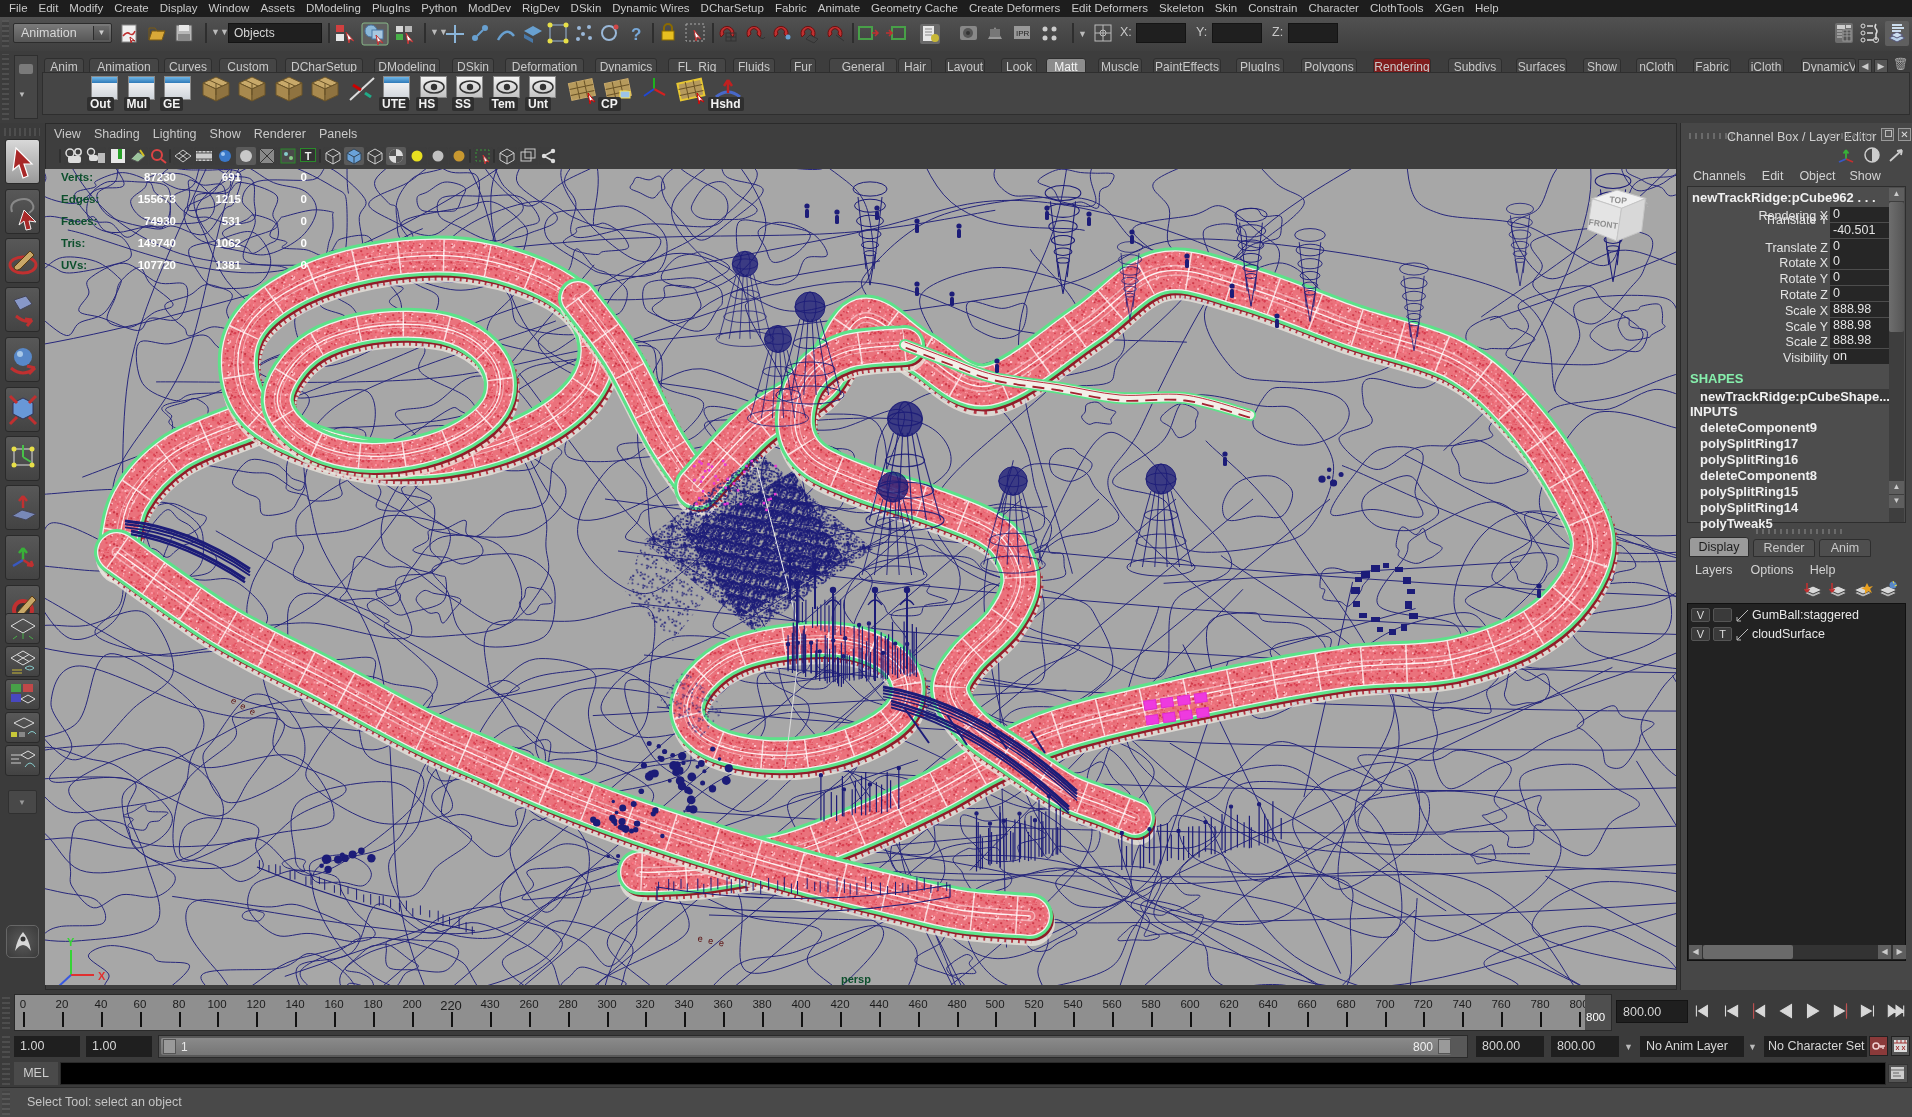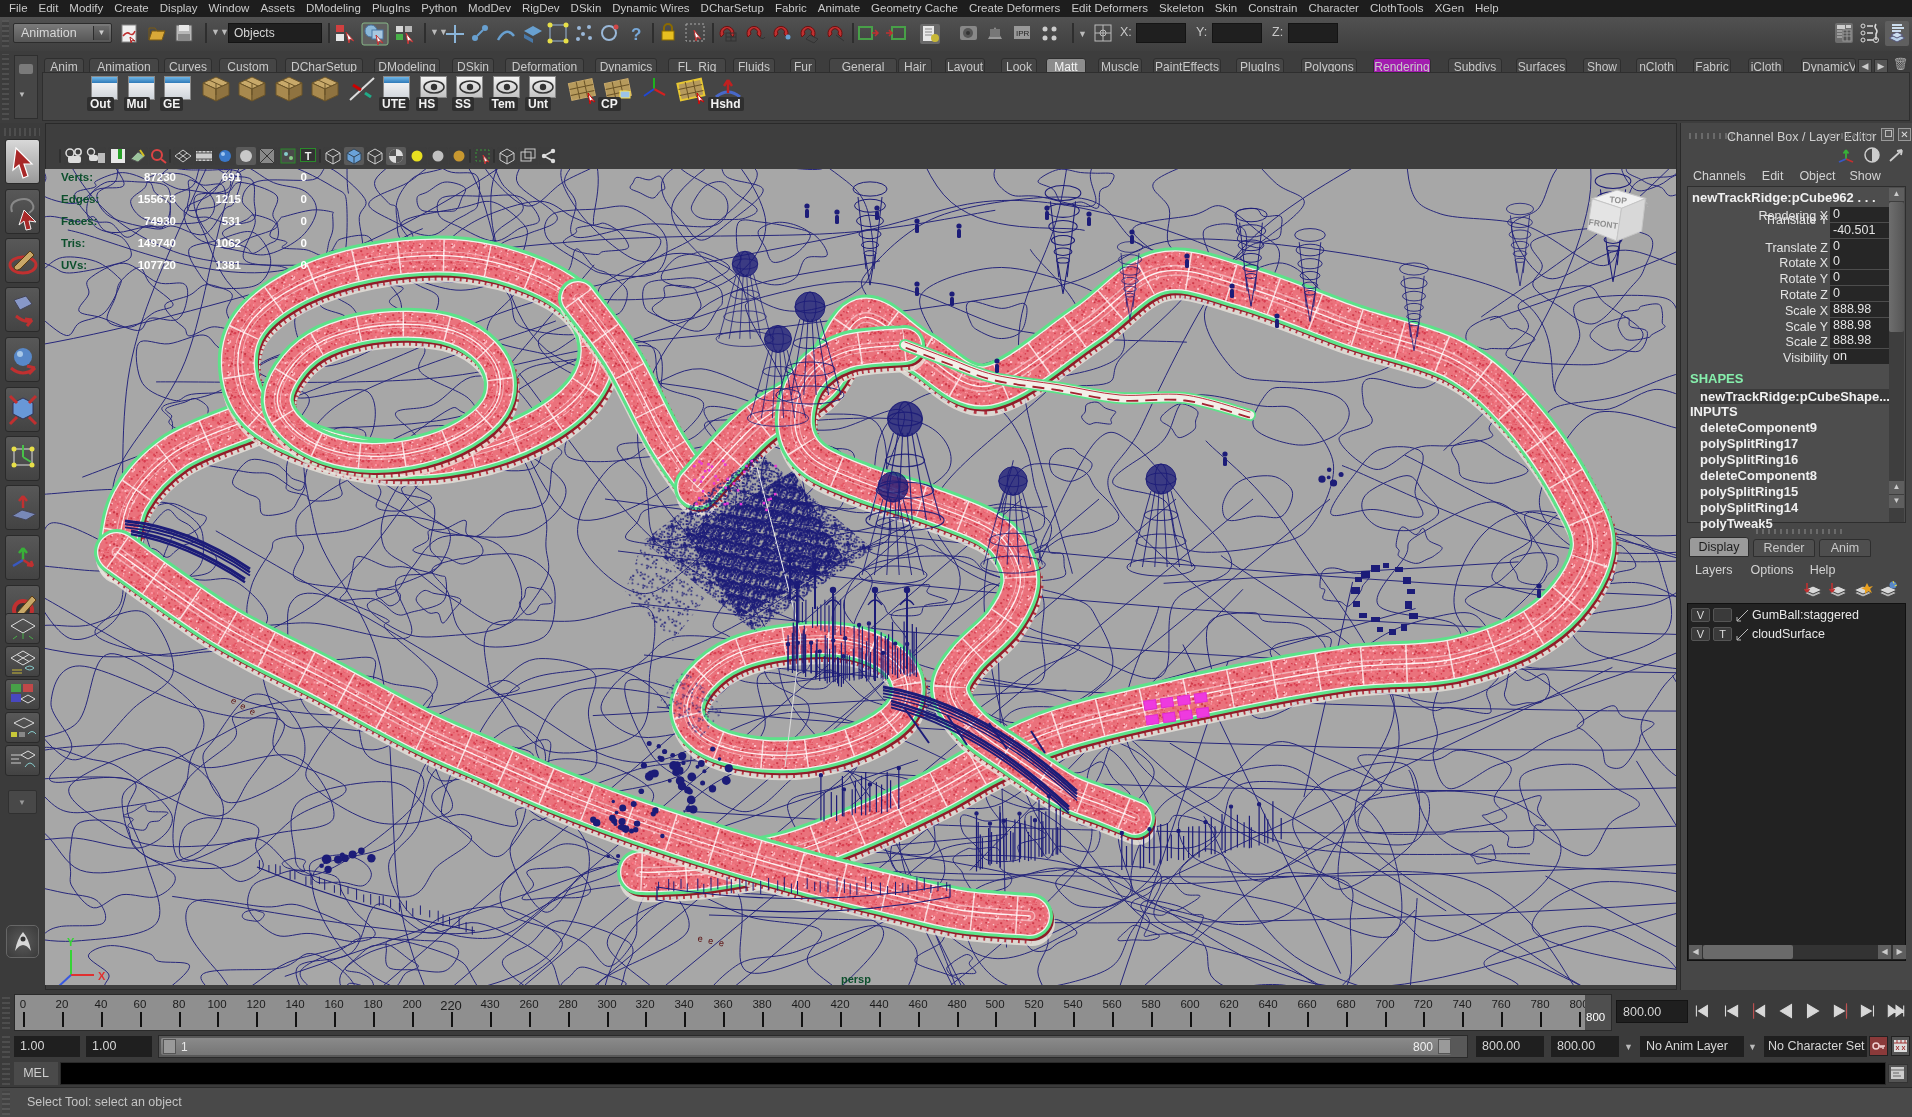--- a/index.html
+++ b/index.html
@@ -225,33 +225,33 @@
       <div style="position:absolute;left:790px;top:7px;width:26px;height:16px;background:#454545;border:1px solid #2e2e2e;border-radius:3px 3px 0 0;color:#c9c9c9;text-align:center;font-size:12px;line-height:16px;overflow:hidden">Fur</div>
       <div style="position:absolute;left:829px;top:7px;width:68px;height:16px;background:#454545;border:1px solid #2e2e2e;border-radius:3px 3px 0 0;color:#c9c9c9;text-align:center;font-size:12px;line-height:16px;overflow:hidden">General</div>
       <div style="position:absolute;left:898px;top:7px;width:34px;height:16px;background:#454545;border:1px solid #2e2e2e;border-radius:3px 3px 0 0;color:#c9c9c9;text-align:center;font-size:12px;line-height:16px;overflow:hidden">Hair</div>
       <div style="position:absolute;left:945px;top:7px;width:40px;height:16px;background:#454545;border:1px solid #2e2e2e;border-radius:3px 3px 0 0;color:#c9c9c9;text-align:center;font-size:12px;line-height:16px;overflow:hidden">Layout</div>
       <div style="position:absolute;left:1001px;top:7px;width:36px;height:16px;background:#454545;border:1px solid #2e2e2e;border-radius:3px 3px 0 0;color:#c9c9c9;text-align:center;font-size:12px;line-height:16px;overflow:hidden">Look</div>
       <div style="position:absolute;left:1046px;top:7px;width:40px;height:16px;background:#8c8c8c;border:1px solid #2e2e2e;border-radius:3px 3px 0 0;color:#f5f5f5;text-align:center;font-size:12px;line-height:16px;overflow:hidden">Matt</div>
       <div style="position:absolute;left:1098px;top:7px;width:44px;height:16px;background:#454545;border:1px solid #2e2e2e;border-radius:3px 3px 0 0;color:#c9c9c9;text-align:center;font-size:12px;line-height:16px;overflow:hidden">Muscle</div>
       <div style="position:absolute;left:1153px;top:7px;width:68px;height:16px;background:#454545;border:1px solid #2e2e2e;border-radius:3px 3px 0 0;color:#c9c9c9;text-align:center;font-size:12px;line-height:16px;overflow:hidden">PaintEffects</div>
       <div style="position:absolute;left:1236px;top:7px;width:48px;height:16px;background:#454545;border:1px solid #2e2e2e;border-radius:3px 3px 0 0;color:#c9c9c9;text-align:center;font-size:12px;line-height:16px;overflow:hidden">PlugIns</div>
       <div style="position:absolute;left:1301px;top:7px;width:56px;height:16px;background:#454545;border:1px solid #2e2e2e;border-radius:3px 3px 0 0;color:#c9c9c9;text-align:center;font-size:12px;line-height:16px;overflow:hidden">Polygons</div>
-      <div style="position:absolute;left:1373px;top:7px;width:58px;height:16px;background:#a21caf;border:1px solid #2e2e2e;border-radius:3px 3px 0 0;color:#c9c9c9;text-align:center;font-size:12px;line-height:16px;overflow:hidden">Rendering</div>
+      <div style="position:absolute;left:1373px;top:7px;width:58px;height:16px;background:#7f1d1d;border:1px solid #2e2e2e;border-radius:3px 3px 0 0;color:#c9c9c9;text-align:center;font-size:12px;line-height:16px;overflow:hidden">Rendering</div>
       <div style="position:absolute;left:1448px;top:7px;width:54px;height:16px;background:#454545;border:1px solid #2e2e2e;border-radius:3px 3px 0 0;color:#c9c9c9;text-align:center;font-size:12px;line-height:16px;overflow:hidden">Subdivs</div>
       <div style="position:absolute;left:1516px;top:7px;width:51px;height:16px;background:#454545;border:1px solid #2e2e2e;border-radius:3px 3px 0 0;color:#c9c9c9;text-align:center;font-size:12px;line-height:16px;overflow:hidden">Surfaces</div>
       <div style="position:absolute;left:1583px;top:7px;width:38px;height:16px;background:#454545;border:1px solid #2e2e2e;border-radius:3px 3px 0 0;color:#c9c9c9;text-align:center;font-size:12px;line-height:16px;overflow:hidden">Show</div>
       <div style="position:absolute;left:1636px;top:7px;width:41px;height:16px;background:#454545;border:1px solid #2e2e2e;border-radius:3px 3px 0 0;color:#c9c9c9;text-align:center;font-size:12px;line-height:16px;overflow:hidden">nCloth</div>
       <div style="position:absolute;left:1693px;top:7px;width:38px;height:16px;background:#454545;border:1px solid #2e2e2e;border-radius:3px 3px 0 0;color:#c9c9c9;text-align:center;font-size:12px;line-height:16px;overflow:hidden">Fabric</div>
       <div style="position:absolute;left:1748px;top:7px;width:36px;height:16px;background:#454545;border:1px solid #2e2e2e;border-radius:3px 3px 0 0;color:#c9c9c9;text-align:center;font-size:12px;line-height:16px;overflow:hidden">iCloth</div>
       <div style="position:absolute;left:1801px;top:7px;width:55px;height:16px;background:#454545;border:1px solid #2e2e2e;border-radius:3px 3px 0 0;color:#c9c9c9;text-align:center;font-size:12px;line-height:16px;overflow:hidden">DynamicV</div>
       <div style="position:absolute;left:1858px;top:8px;width:14px;height:14px;background:#555;border:1px solid #2e2e2e;color:#ccc;font-size:9px;text-align:center;line-height:13px">◀</div>
       <div style="position:absolute;left:1874px;top:8px;width:14px;height:14px;background:#555;border:1px solid #2e2e2e;color:#ccc;font-size:9px;text-align:center;line-height:13px">▶</div>
       <div style="position:absolute;left:1893px;top:6px;width:15px;height:16px;color:#aaa;font-size:12px">🗑</div>
     </div>
-  <div class="abs" style="left:42px;top:21px;width:1868px;height:49px;background:#454545;border:1px solid #2e2e2e">
+  <div class="abs" style="left:42px;top:21px;width:1868px;height:43px;background:#454545;border:1px solid #2e2e2e">
       <div style="position:absolute;left:48px;top:3px;width:27px;height:24px;background:linear-gradient(#fdfdfd,#cfd4da);border:1px solid #888">
         <div style="height:6px;background:linear-gradient(#6fb7e8,#2f7ab8)"></div>
       </div>
       <div style="position:absolute;left:44px;top:24px;background:#2f2f2f;color:#f2f2f2;font-size:12px;font-weight:bold;padding:0 3px;border-radius:2px">Out</div>
       <div style="position:absolute;left:84.5px;top:3px;width:27px;height:24px;background:linear-gradient(#fdfdfd,#cfd4da);border:1px solid #888">
         <div style="height:6px;background:linear-gradient(#6fb7e8,#2f7ab8)"></div>
       </div>
       <div style="position:absolute;left:80.5px;top:24px;background:#2f2f2f;color:#f2f2f2;font-size:12px;font-weight:bold;padding:0 3px;border-radius:2px">Mul</div>
       <div style="position:absolute;left:121.0px;top:3px;width:27px;height:24px;background:linear-gradient(#fdfdfd,#cfd4da);border:1px solid #888">
         <div style="height:6px;background:linear-gradient(#6fb7e8,#2f7ab8)"></div>
@@ -457,20 +457,23 @@
     <div style="position:absolute;left:8px;top:667px;width:29px;height:24px;background:#484848;border:1px solid #303030;border-radius:2px">
       <div style="position:absolute;left:9px;top:7px;color:#999;font-size:8px">▼</div>
     </div>
     <div style="position:absolute;left:6px;top:802px;width:33px;height:33px;background:radial-gradient(#5a5a5a,#3a3a3a);border:1px solid #666;border-radius:5px"><svg width="31" height="31">
         <path d="M8,25 q2,-12 8,-19 q6,7 8,19 q-4,-6 -8,-6 q-4,0 -8,6" fill="#d8d8d8"></path>
         <circle cx="16" cy="13" r="2.5" fill="#333"></circle>
       </svg></div>
   </div>
 
 <div class="abs" style="left:45px;top:123px;width:1632px;height:867px;background:#3e3e3e;border:1px solid #2a2a2a">
+  <div class="abs" style="left:8px;top:3px;width:500px;height:18px;color:#c9c9c9;font-size:12.5px">
+    <span style="margin-right:13px">View</span><span style="margin-right:13px">Shading</span><span style="margin-right:13px">Lighting</span><span style="margin-right:13px">Show</span><span style="margin-right:13px">Renderer</span><span>Panels</span>
+  </div>
   <div class="abs" style="left:0;top:22px;width:1630px;height:23px;background:#3e3e3e">
       <div style="position:absolute;left:18px;top:1px;width:20px;height:18px;background:#3d3d3d;border-radius:2px"><svg width="20" height="18">
           <circle cx="6" cy="6" r="4" fill="none" stroke="#ddd" stroke-width="1.5"></circle>
           <circle cx="14" cy="5" r="3.2" fill="none" stroke="#ddd" stroke-width="1.5"></circle>
           <rect x="4" y="9" width="13" height="7" rx="2" fill="#ddd"></rect>
         </svg></div>
       <div style="position:absolute;left:40px;top:1px;width:20px;height:18px;background:#3d3d3d;border-radius:2px"><svg width="20" height="18">
           <circle cx="5" cy="5" r="3.5" fill="none" stroke="#ddd" stroke-width="1.4"></circle>
           <rect x="3" y="8" width="9" height="6" rx="2" fill="#ddd"></rect>
           <rect x="12" y="6" width="7" height="10" fill="#bbb"></rect>

